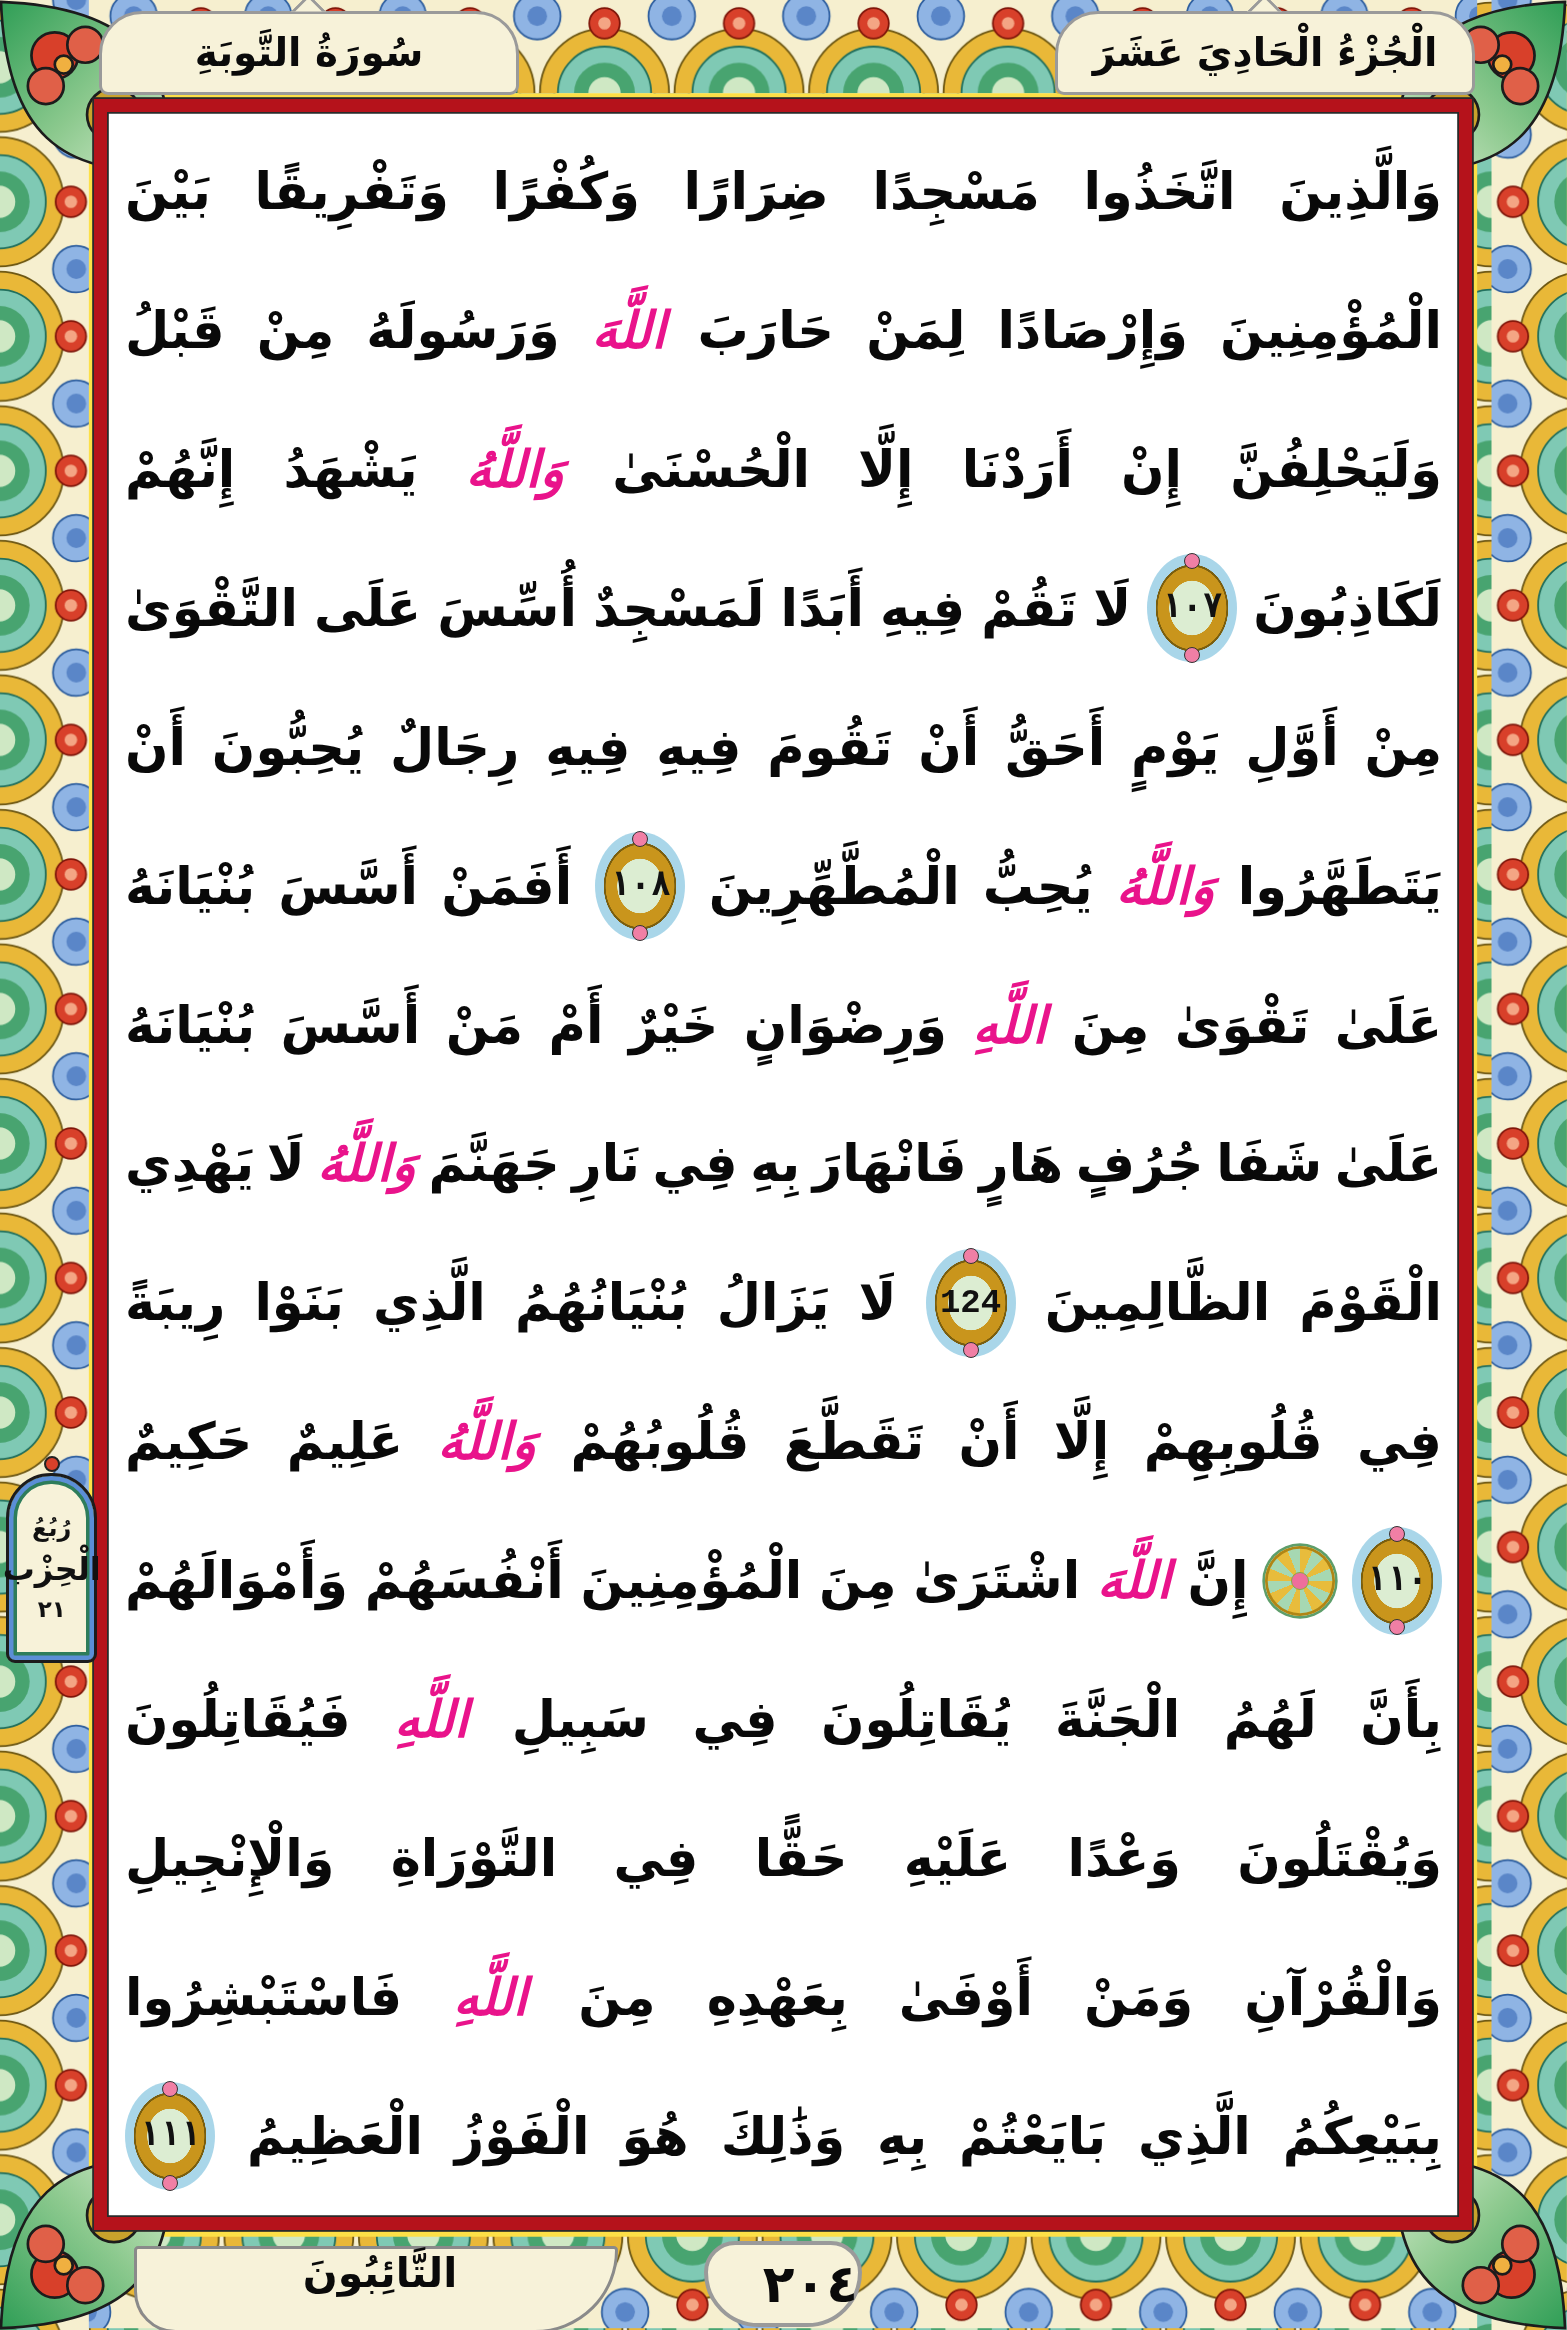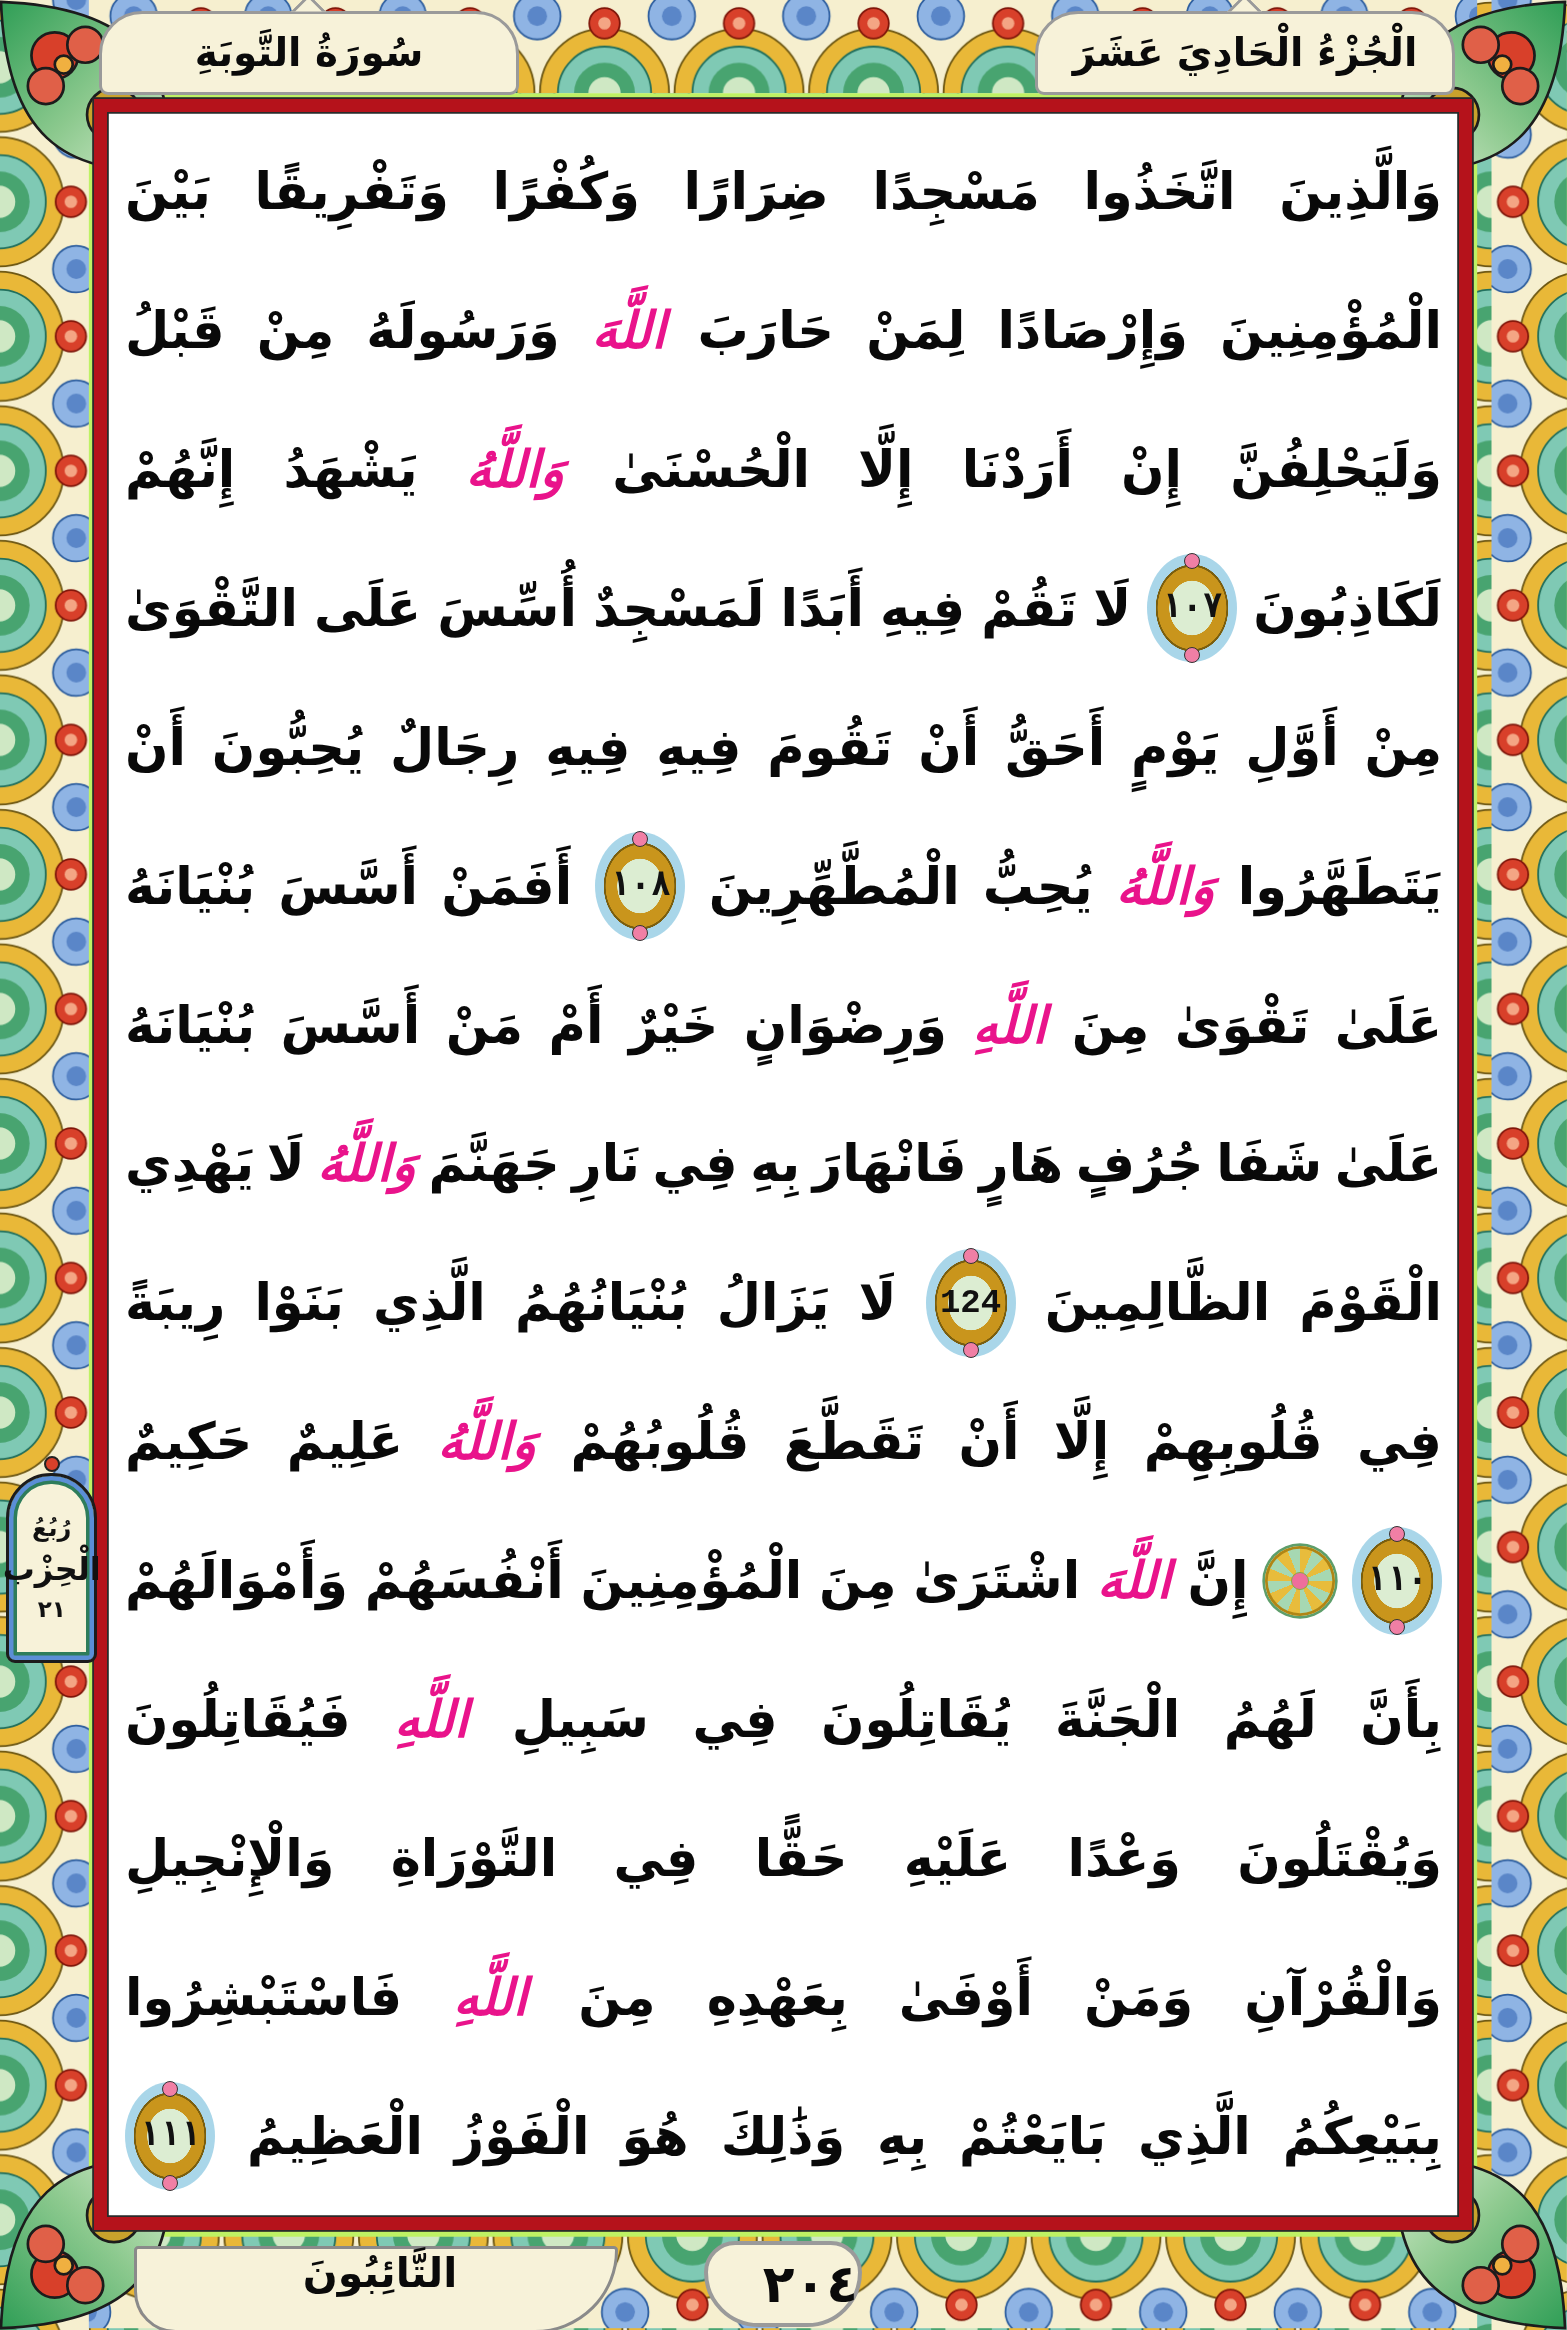--- a/index.html
+++ b/index.html
@@ -1,17 +1,17 @@
 <!DOCTYPE html>
 <html lang="ar" dir="rtl" style="font-size:14.4px"><head>
 <meta charset="utf-8">
 <style>
   html,body{margin:0;padding:0;background:#ffffff;}
   .page{
-    position:relative;width:1568px;height:2330px;background:#bef264;
+    position:relative;width:1568px;height:2330px;background:#fde047;
     overflow:hidden;font-family:"DejaVu Sans",sans-serif;
   }
   
   .frame-svg{position:absolute;inset:0;z-index:1;}
   
   .red-frame{
     position:absolute;left:95px;top:99px;width:1378px;height:2131px;
     border:13.5px solid #B5121B;box-sizing:border-box;z-index:2;background:#ffffff;
     box-shadow:0 0 0 1.8px #2a2a2a, inset 0 0 0 1.8px #2a2a2a;
   }
@@ -61,21 +61,21 @@
     border-radius:43px 43px 9px 9px;
     display:flex;align-items:center;justify-content:center;
     font-size:39px;font-weight:bold;color:#0a0a0a;
   }
   .cartouche::before{
     content:"";position:absolute;top:-14.4px;left:calc(50% - 12.6px);
     width:25px;height:25px;background:#F7F2D9;border:3.6px solid #9a9a9a;
     transform:rotate(45deg);box-sizing:border-box;clip-path:polygon(0 0,100% 0,0 100%);
   }
   .cartouche-surah{left:100px;}
-  .cartouche-juz{right:112px;text-align:center;}
+  .cartouche-juz{right:92px;text-align:center;}
   
   .hizb-dome{
     position:absolute;left:7.2px;top:1473px;width:91px;height:190px;z-index:4;
     background:#F7F2D9;border:3.6px solid #1c1c1c;box-sizing:border-box;
     border-radius:45px 45px 9px 9px;
     box-shadow:inset 0 0 0 4.5px #5b8ed6, inset 0 0 0 8px #2e7d5b;
     display:flex;flex-direction:column;align-items:center;justify-content:center;
     gap:8px;font-weight:bold;color:#111;
   }
   .hizb-dome::before{

